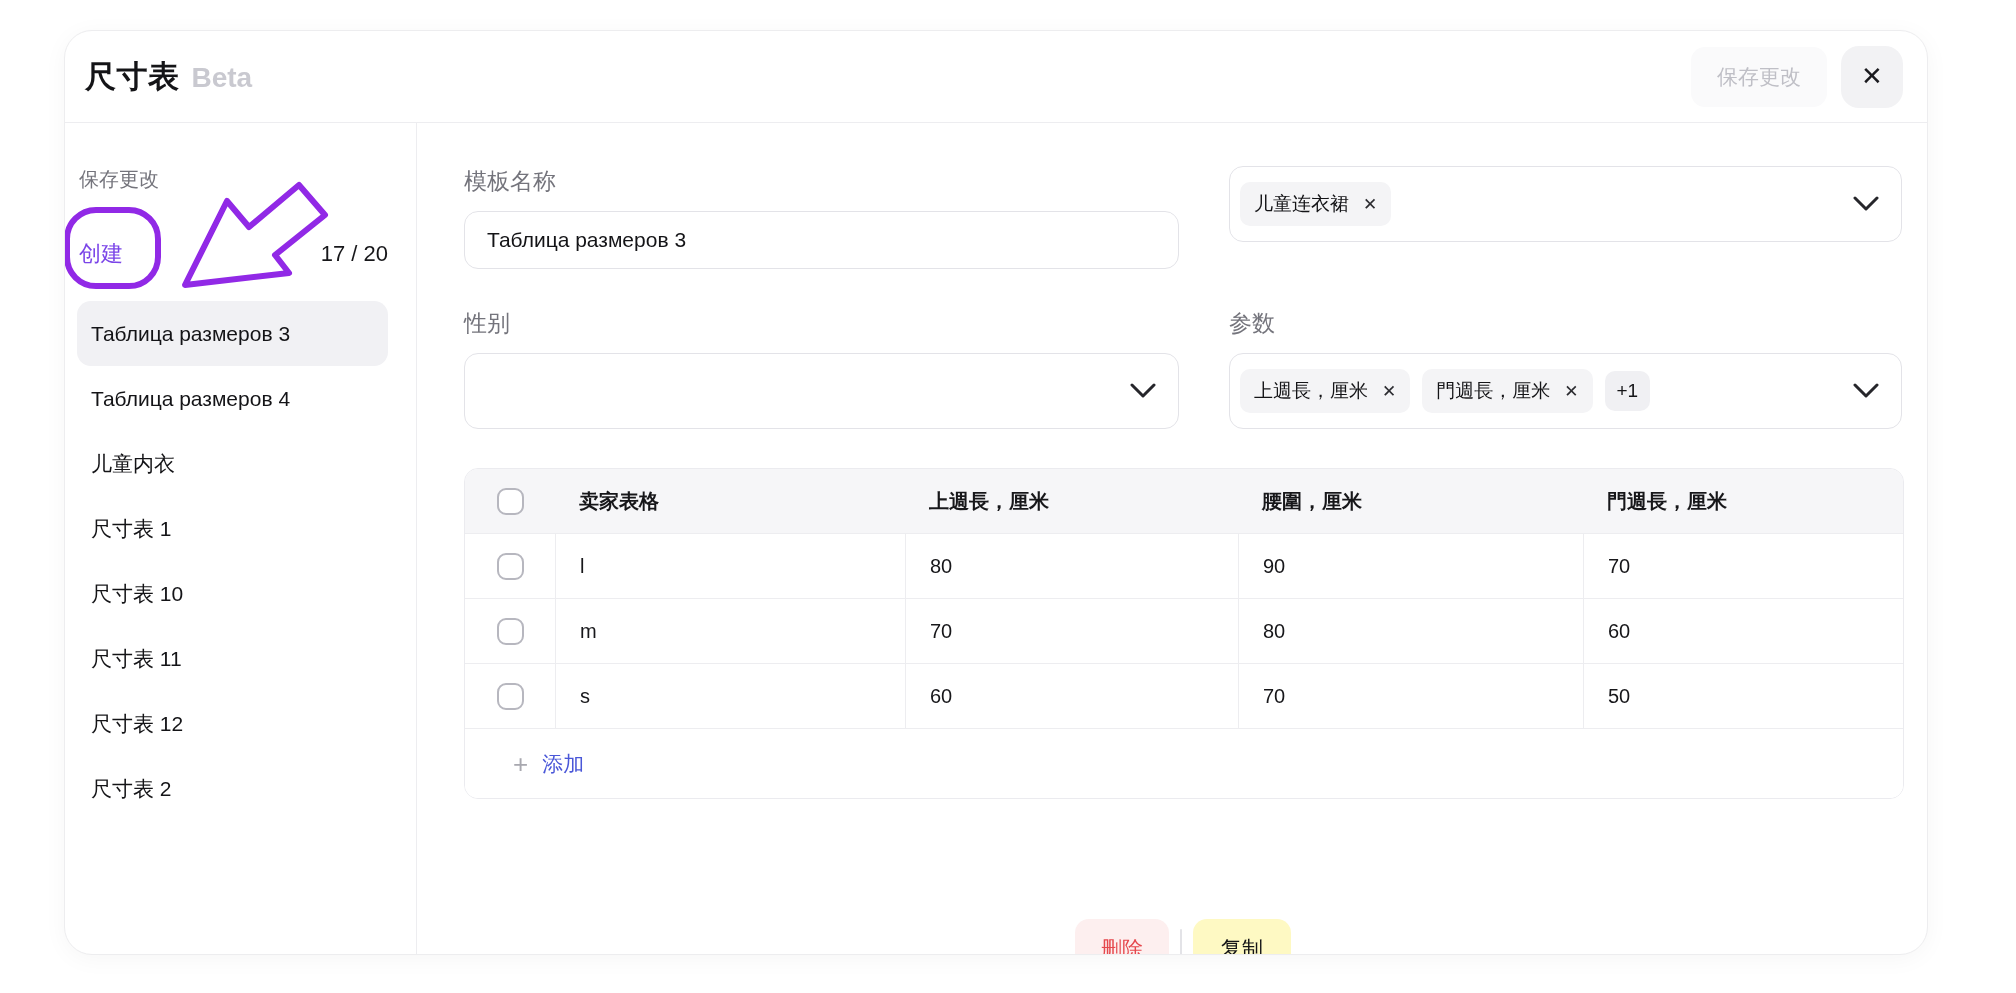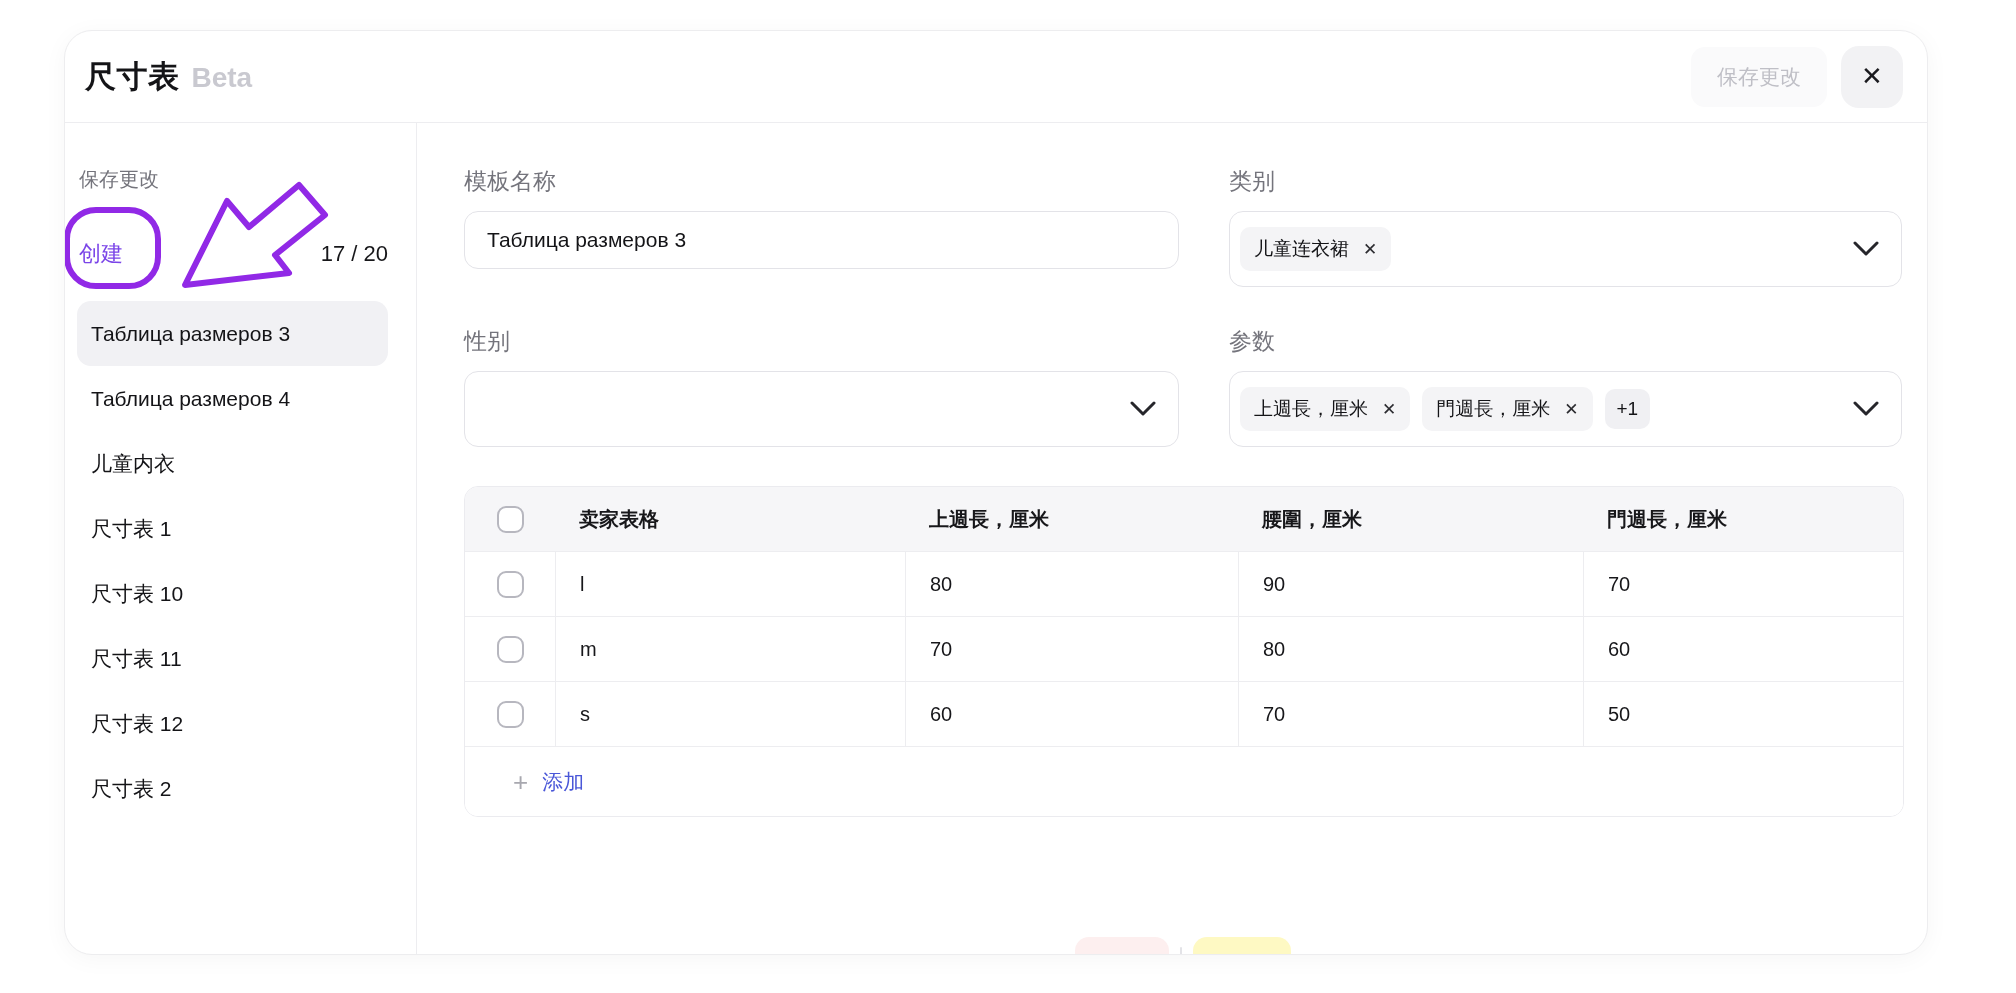--- a/index.html
+++ b/index.html
@@ -135,21 +135,20 @@
     <div class="content">
 
       <div class="form-grid">
 
         <div>
           <div class="field-label">模板名称</div>
           <input class="text-input" type="text" value="Таблица размеров 3" style="">
         </div>
 
         <div>
-          <div class="field-label">类别</div>
           <div class="select-box">
             <span class="tag">
               <span>儿童连衣裙</span>
               <span class="tag-close">✕</span>
             </span>
             <span class="chevron">
               <svg width="26" height="16" viewBox="0 0 26 16">
                   <polyline points="2,2 13,13 24,2" fill="none" stroke="#26262b" stroke-width="3" stroke-linecap="round" stroke-linejoin="round"></polyline>
                 </svg>
             </span>

